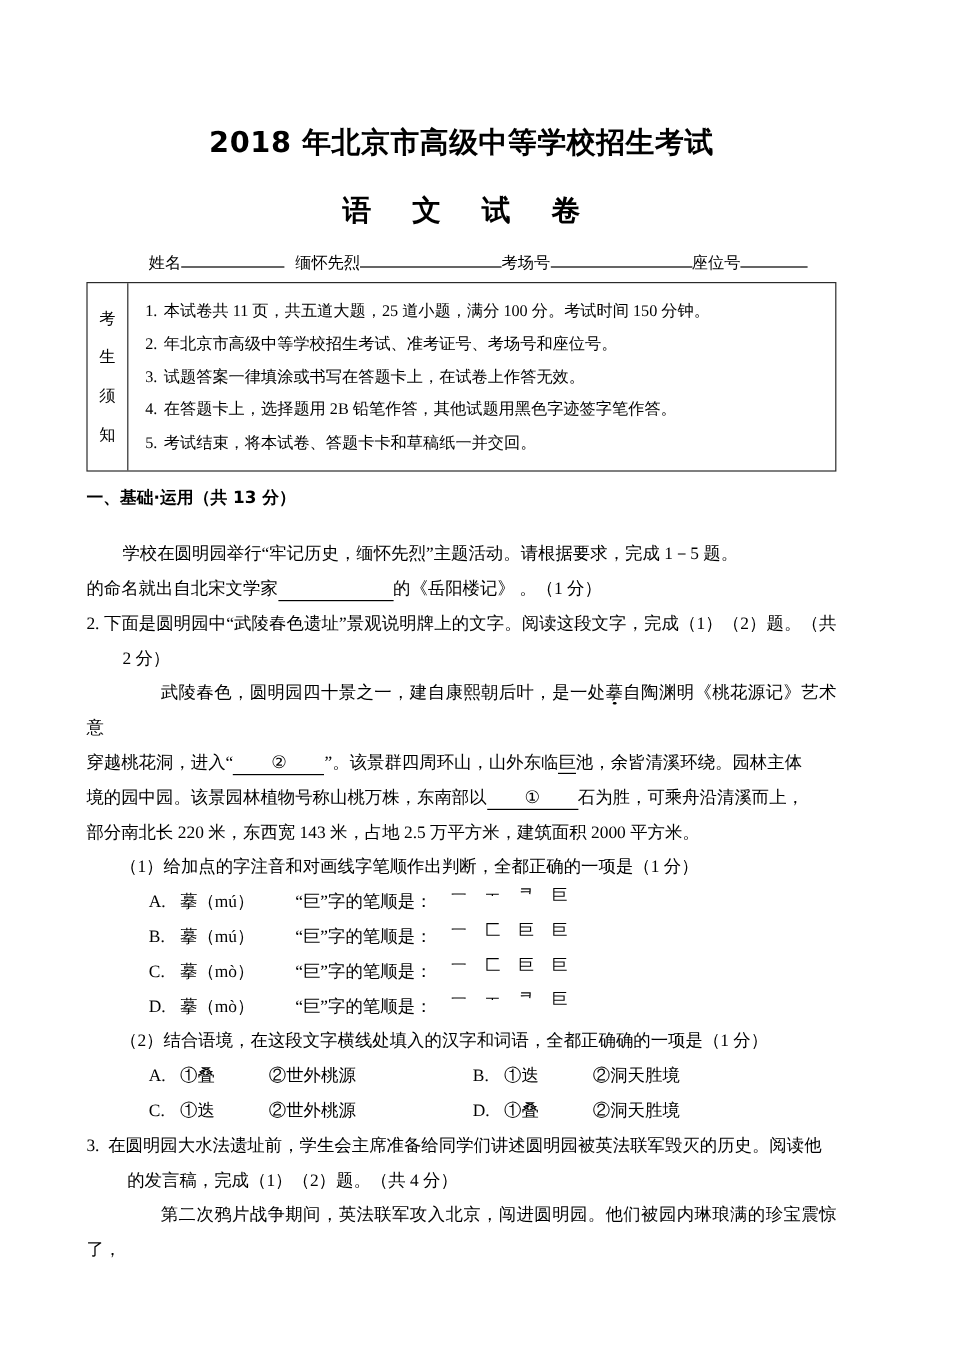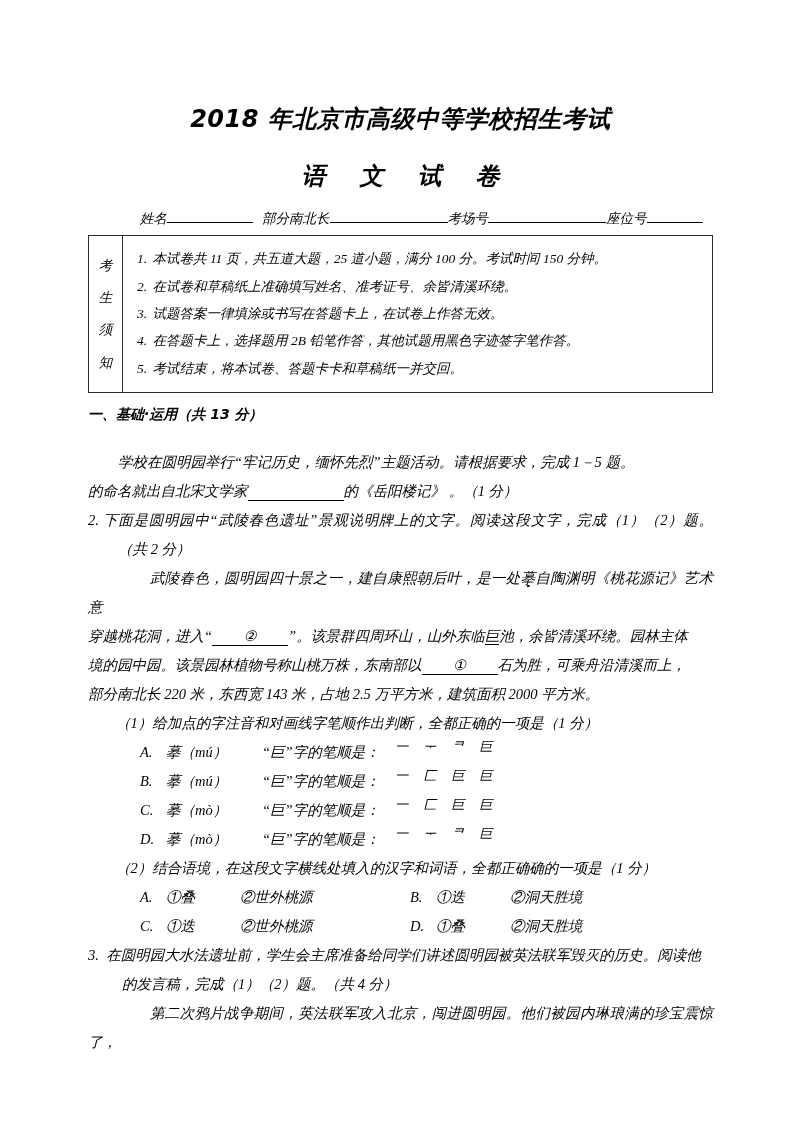--- a/index.html
+++ b/index.html
@@ -14,24 +14,23 @@
   #page {
     position: relative;
     width: 800px;
     height: 1131px;
     background: #ffffff;
     overflow: hidden;
     box-sizing: border-box;
   }
   .sheet {
     position: absolute;
-    left: 88px;
+    left: 72px;
     top: 0;
     width: 625px;
-    font-style: italic;
   }
 
   
   .title-main {
     text-align: center;
     font-family: "DejaVu Sans", "Liberation Sans", sans-serif;
     font-weight: bold;
     font-size: 24px;
     letter-spacing: 0.5px;
     margin-top: 104px;
@@ -212,33 +211,33 @@
 <div id="page">
   <div class="sheet">
 
     <div class="title-main">2018 年北京市高级中等学校招生考试</div>
 
     <div class="title-sub">
       <span>语</span><span class="sp"></span><span>文</span><span class="sp"></span><span>试</span><span class="sp"></span><span>卷</span>
     </div>
 
     <div class="idline">
-      <span class="lbl">姓名</span><span class="blank-u bu-1"></span><span class="gap"></span><span class="lbl">部分南北长</span><span class="blank-u bu-2"></span><span class="lbl">考场号</span><span class="blank-u bu-3"></span><span class="lbl">座位号</span><span class="blank-u bu-4"></span>
+      <span class="lbl">姓名</span><span class="blank-u bu-1"></span><span class="gap"></span><span class="lbl">缅怀先烈</span><span class="blank-u bu-2"></span><span class="lbl">考场号</span><span class="blank-u bu-3"></span><span class="lbl">座位号</span><span class="blank-u bu-4"></span>
     </div>
 
     <div class="notice">
       <div class="notice-label">
         <span>考</span>
         <span>生</span>
         <span>须</span>
         <span>知</span>
       </div>
       <div class="notice-body">
         <div class="nitem"><span class="num">1.</span>&nbsp;<span>本试卷共 11 页，共五道大题，25 道小题，满分 100 分。考试时间 150 分钟。</span></div>
-        <div class="nitem"><span class="num">2.</span>&nbsp;<span>在试卷和草稿纸上准确填写姓名、准考证号、余皆清溪环绕。</span></div>
+        <div class="nitem"><span class="num">2.</span>&nbsp;<span>年北京市高级中等学校招生考试、准考证号、考场号和座位号。</span></div>
         <div class="nitem"><span class="num">3.</span>&nbsp;<span>试题答案一律填涂或书写在答题卡上，在试卷上作答无效。</span></div>
         <div class="nitem"><span class="num">4.</span>&nbsp;<span>在答题卡上，选择题用 2B 铅笔作答，其他试题用黑色字迹签字笔作答。</span></div>
         <div class="nitem"><span class="num">5.</span>&nbsp;<span>考试结束，将本试卷、答题卡卡和草稿纸一并交回。</span></div>
       </div>
     </div>
 
     <div class="sec-head">一、基础·运用（共 13 分）</div>
 
     <p class="para indent2">学校在圆明园举行“牢记历史，缅怀先烈”主题活动。请根据要求，完成 1－5 题。</p>
 

